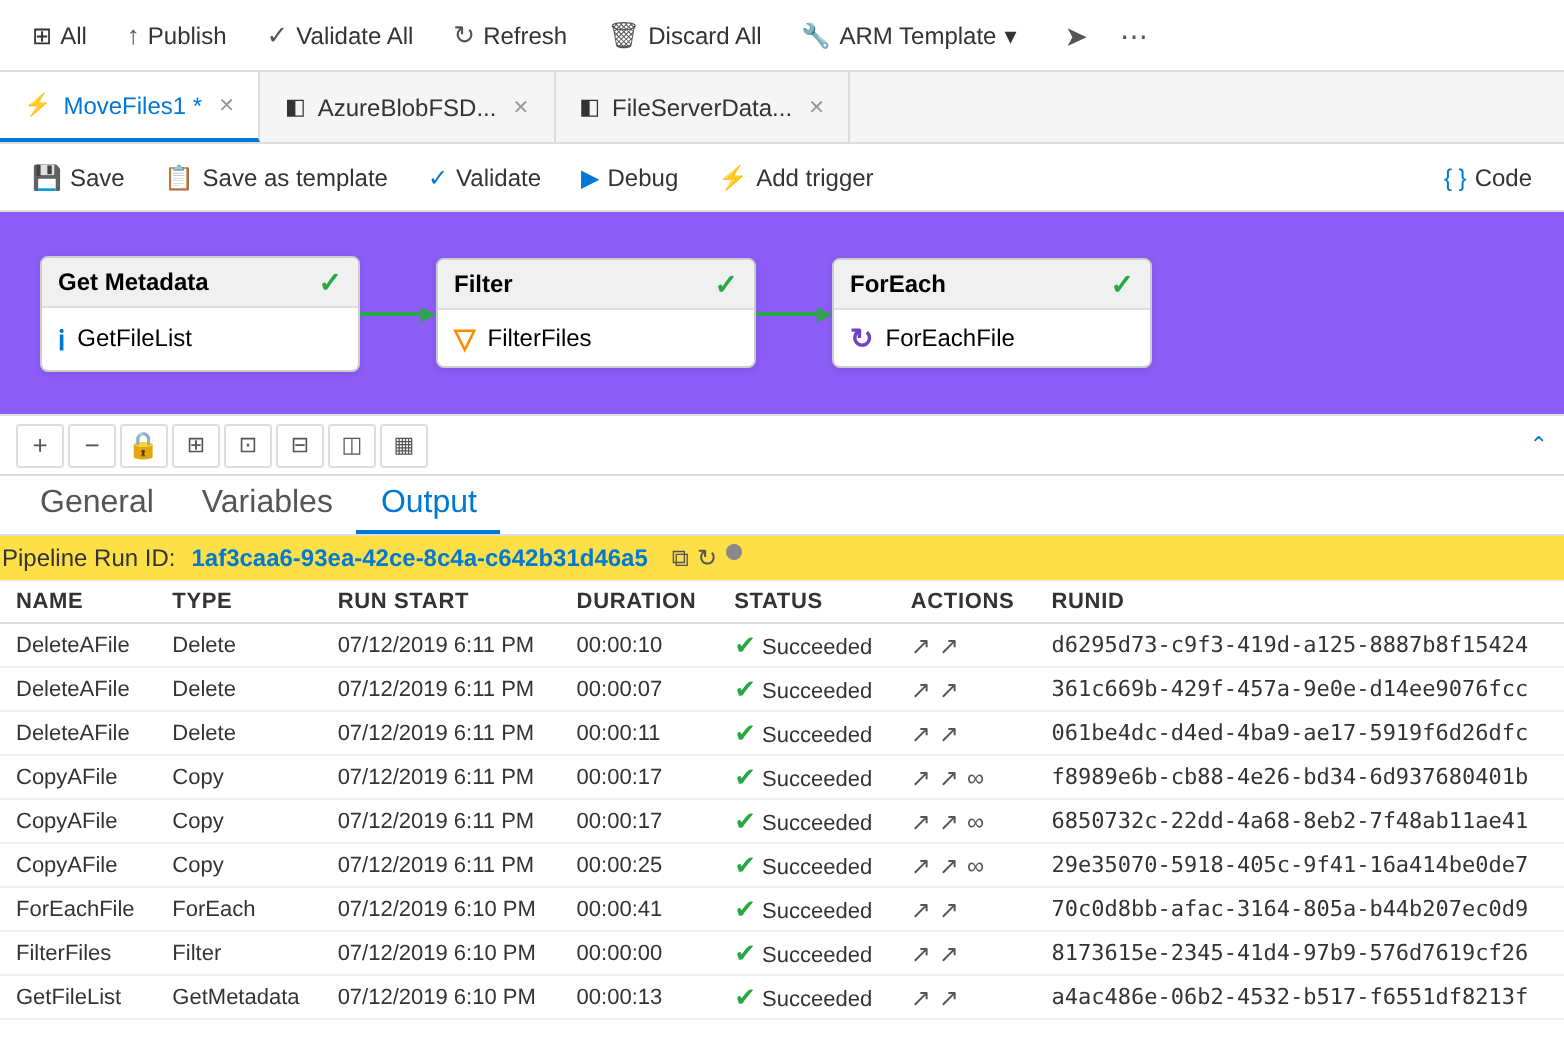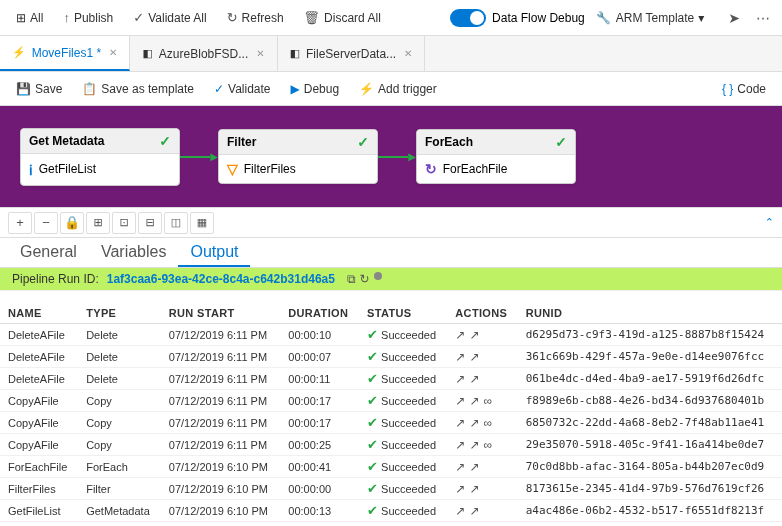--- a/index.html
+++ b/index.html
@@ -52,21 +52,21 @@
     .sec-btn {
       display: flex; align-items: center; gap: 4px; padding: 4px 8px;
       border: none; background: transparent; cursor: pointer; color: #333; font-size: 12px;
       border-radius: 2px;
     }
     .sec-btn-icon { color: #0078d4; font-size: 12px; }
     .sec-bar-right { margin-left: auto; }
 
     
     .canvas-area {
-      background: #701a75; border-bottom: 1px solid #ddd; height: 102px;
+      background: #8b5cf6; border-bottom: 1px solid #ddd; height: 102px;
       position: relative; overflow: hidden; padding: 10px 20px;
       display: flex; align-items: center; gap: 0;
     }
     .canvas-node {
       border: 1px solid #ccc; background: #fff; border-radius: 4px; min-width: 160px;
       box-shadow: 0 1px 3px rgba(0,0,0,0.1);
     }
     .node-header {
       display: flex; align-items: center; justify-content: space-between;
       padding: 4px 8px; background: #f0f0f0; border-bottom: 1px solid #ddd;
@@ -104,41 +104,41 @@
       display: flex; align-items: center; border-bottom: 1px solid #ddd; background: #fff;
       padding: 0 8px; height: 30px;
     }
     .panel-tab {
       padding: 4px 12px; cursor: pointer; color: #555; font-size: 16px; border-bottom: 2px solid transparent;
     }
     .panel-tab.active { color: #0078d4; border-bottom: 2px solid #0078d4; }
 
     
     .pipeline-info {
-      display: flex; align-items: center; gap: 8px; padding: 4px 12px; background: #bef264;
+      display: flex; align-items: center; gap: 8px; padding: 4px 1px; background: #fde047;
       border-bottom: 1px solid #eee; font-size: 11px; color: #333;
     }
     .pipeline-info .run-id { font-weight: 600; color: #0078d4; }
     .info-icons { display: flex; gap: 4px; margin-left: 4px; }
     .info-icon { cursor: pointer; color: #555; font-size: 12px; }
     .status-dot { width: 8px; height: 8px; background: #888; border-radius: 50%; display: inline-block; }
 
     
     .data-table { width: 100%; border-collapse: collapse; }
     .data-table th {
       text-align: left; padding: 4px 8px; font-size: 11px; font-weight: 600; color: #333;
       border-bottom: 1px solid #ddd; background: #fff; text-transform: uppercase; letter-spacing: 0.03em;
       position: sticky; top: 0;
     }
     .data-table td {
       padding: 3px 8px; font-size: 11px; color: #333; border-bottom: 1px solid #f0f0f0;
     }
     .succeeded { color: #28a745; font-size: 13px; }
     .action-icon { color: #555; cursor: pointer; font-size: 12px; margin-right: 4px; }
-    .table-scroll { overflow-y: auto; flex: 1; margin-top: 12px; }
+    .table-scroll { overflow-y: auto; flex: 1; }
     .runid-cell { color: #333; font-size: 10px; font-family: monospace; }
   </style>
 </head>
 <body>
 
 <div class="top-bar">
   <button class="top-bar-btn">
     <span>⊞</span>
     <span>All</span>
   </button>
@@ -151,24 +151,20 @@
     <span>Validate All</span>
   </button>
   <button class="top-bar-btn">
     <span class="icon">↻</span>
     <span>Refresh</span>
   </button>
   <button class="top-bar-btn">
     <span class="icon">🗑</span>
     <span>Discard All</span>
   </button>
-  <div class="toggle-area">
-    <div class="toggle-switch"></div>
-    <span>Data Flow Debug</span>
-  </div>
   <button class="arm-btn">
     <span>🔧</span>
     <span>ARM Template</span>
     <span>▾</span>
   </button>
   <div class="right-icons">
     <button class="icon-btn">➤</button>
     <button class="icon-btn">⋯</button>
   </div>
 </div>

